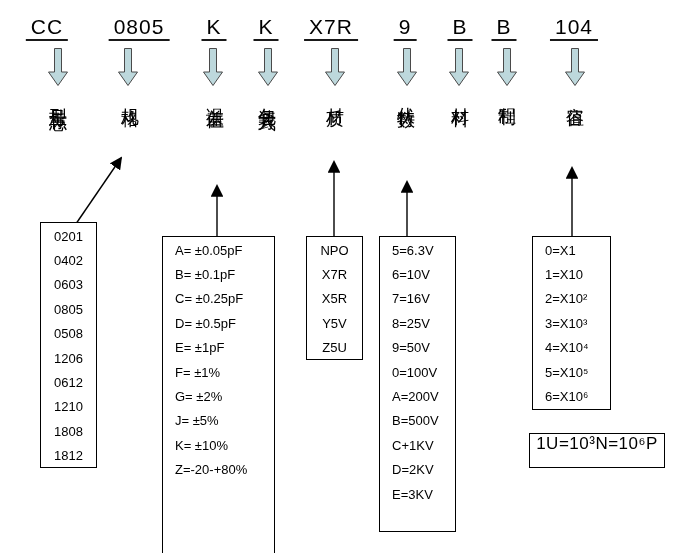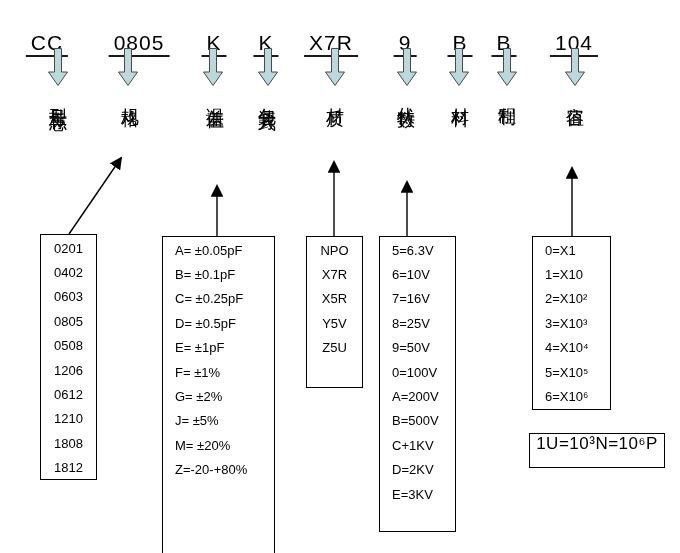--- a/index.html
+++ b/index.html
@@ -4,21 +4,21 @@
 <style>
   html,body{margin:0;padding:0;background:#fff;}
   .canvas{
     position:relative;width:680px;height:553px;background:#ffffff;
     font-family:"Liberation Sans","DejaVu Sans",sans-serif;color:#000;
     overflow:hidden;
   }
   .code{
     position:absolute;top:15px;transform:translateX(-50%);
     font-size:21px;letter-spacing:1px;line-height:1.1;
-    border-bottom:2px solid #1a1a1a;padding:0 5px 1px 5px;white-space:nowrap;margin-top:16px;
+    border-bottom:2px solid #1a1a1a;padding:0 5px 1px 5px;white-space:nowrap;
   }
   .block-arrow{position:absolute;top:48px;width:20px;height:38px;}
   .block-arrow svg{display:block;}
   .block-arrow polygon{stroke:#4a4a4a;stroke-width:1;}
   .vlabel{
     position:absolute;top:93px;transform:translateX(-50%);
     writing-mode:vertical-rl;text-orientation:upright;
     font-size:18px;line-height:1.12;letter-spacing:2px;white-space:nowrap;
   }
   .box{
@@ -124,21 +124,21 @@
         <line x1="334" y1="236" x2="334" y2="162" marker-end="url(#ah)"></line>
       </g>
     <g>
         <line x1="407" y1="236" x2="407" y2="182" marker-end="url(#ah)"></line>
       </g>
     <g>
         <line x1="572" y1="236" x2="572" y2="168" marker-end="url(#ah)"></line>
       </g>
   </svg>
 
-  <div class="box centered" style="left:40px;top:234px;width:57px;height:246px">
+  <div class="box centered" style="left:40px;top:222px;width:57px;height:246px">
     <div class="item">0201</div>
     <div class="item">0402</div>
     <div class="item">0603</div>
     <div class="item">0805</div>
     <div class="item">0508</div>
     <div class="item">1206</div>
     <div class="item">0612</div>
     <div class="item">1210</div>
     <div class="item">1808</div>
     <div class="item">1812</div>
@@ -146,25 +146,25 @@
 
   <div class="box padded" style="left:162px;top:236px;width:113px;height:352px">
     <div class="item">A= ±0.05pF</div>
     <div class="item">B= ±0.1pF</div>
     <div class="item">C= ±0.25pF</div>
     <div class="item">D= ±0.5pF</div>
     <div class="item">E= ±1pF</div>
     <div class="item">F= ±1%</div>
     <div class="item">G= ±2%</div>
     <div class="item">J= ±5%</div>
-    <div class="item">M= ±20%</div>
+    <div class="item">K= ±10%</div>
     <div class="item">Z=-20-+80%</div>
   </div>
 
-  <div class="box centered" style="left:306px;top:236px;width:57px;height:152px">
+  <div class="box centered" style="left:306px;top:236px;width:57px;height:124px">
     <div class="item">NPO</div>
     <div class="item">X7R</div>
     <div class="item">X5R</div>
     <div class="item">Y5V</div>
     <div class="item">Z5U</div>
   </div>
 
   <div class="box padded" style="left:379px;top:236px;width:77px;height:296px">
     <div class="item">5=6.3V</div>
     <div class="item">6=10V</div>

